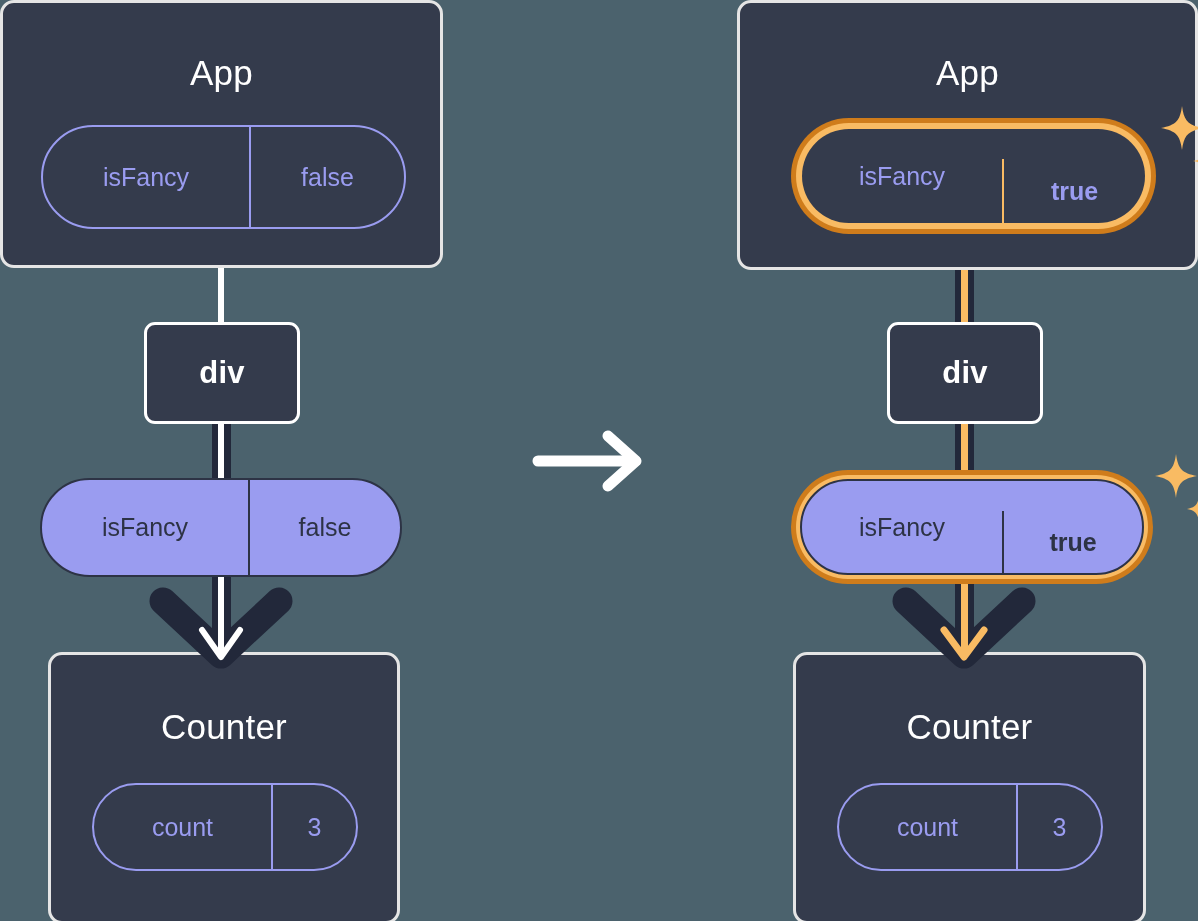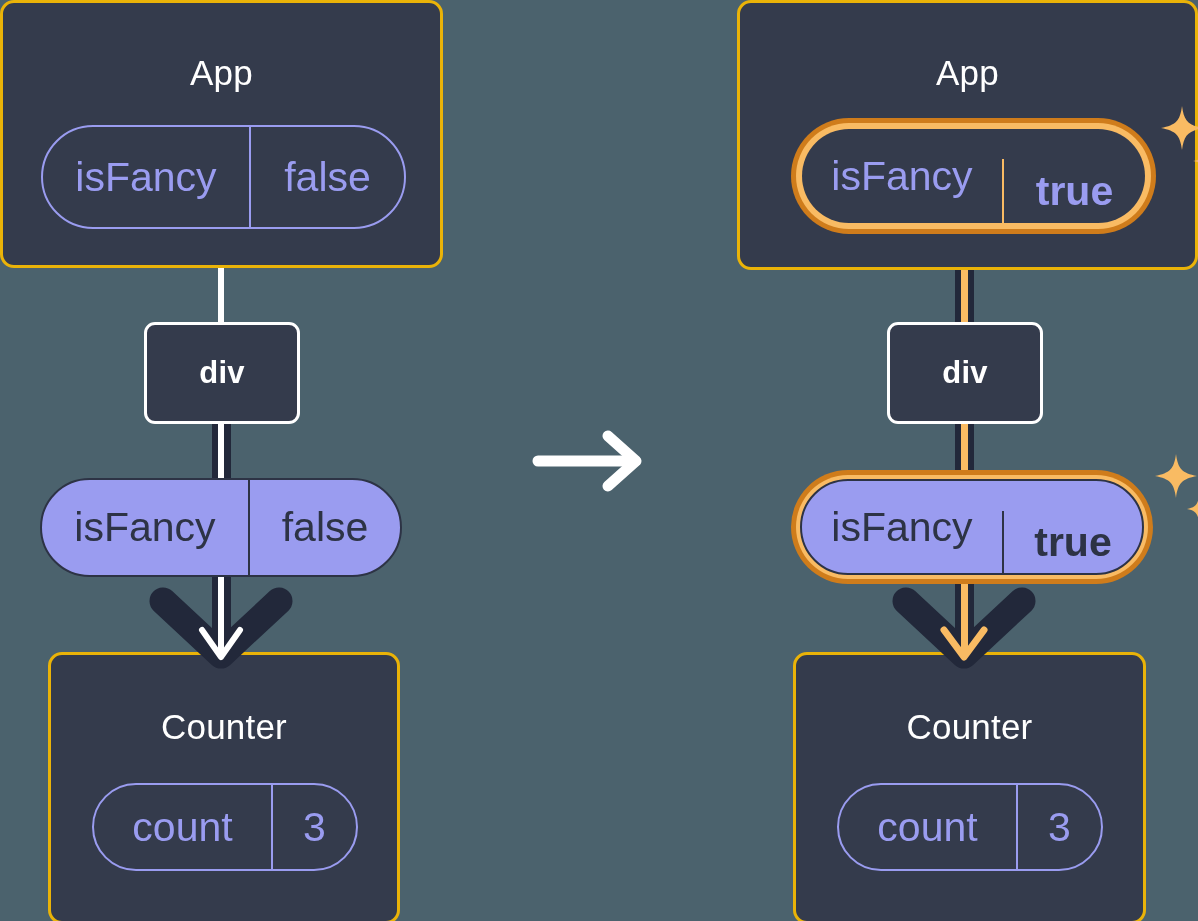--- a/index.html
+++ b/index.html
@@ -18,21 +18,21 @@
   .panel.left{left:0;}
   .panel.right{left:599px;}
 
   
   .lines{position:absolute;inset:0;}
 
   
   .card{
     position:absolute;
     background:#343b4c;
-    border:3px solid #eab308;
+    border:3px solid #e5e5e5;
     border-radius:14px;
     box-sizing:border-box;
   }
   .card-title{
     position:absolute;left:0;right:0;
     text-align:center;
     color:#ffffff;
     font-size:35px;
     font-weight:400;
     letter-spacing:.2px;
@@ -52,21 +52,21 @@
 
   
   .pill{
     position:absolute;
     box-sizing:border-box;
     display:flex;align-items:stretch;
     border-radius:999px;
   }
   .pill .cell{
     display:flex;align-items:center;justify-content:center;
-    font-size:41px;
+    font-size:25px;
     box-sizing:border-box;
     white-space:nowrap;
   }
 
   
   .pill.ghost{
     border:2px solid #9a9cf0;
     background:transparent;
   }
   .pill.ghost .cell{color:#9a9cf0;}

